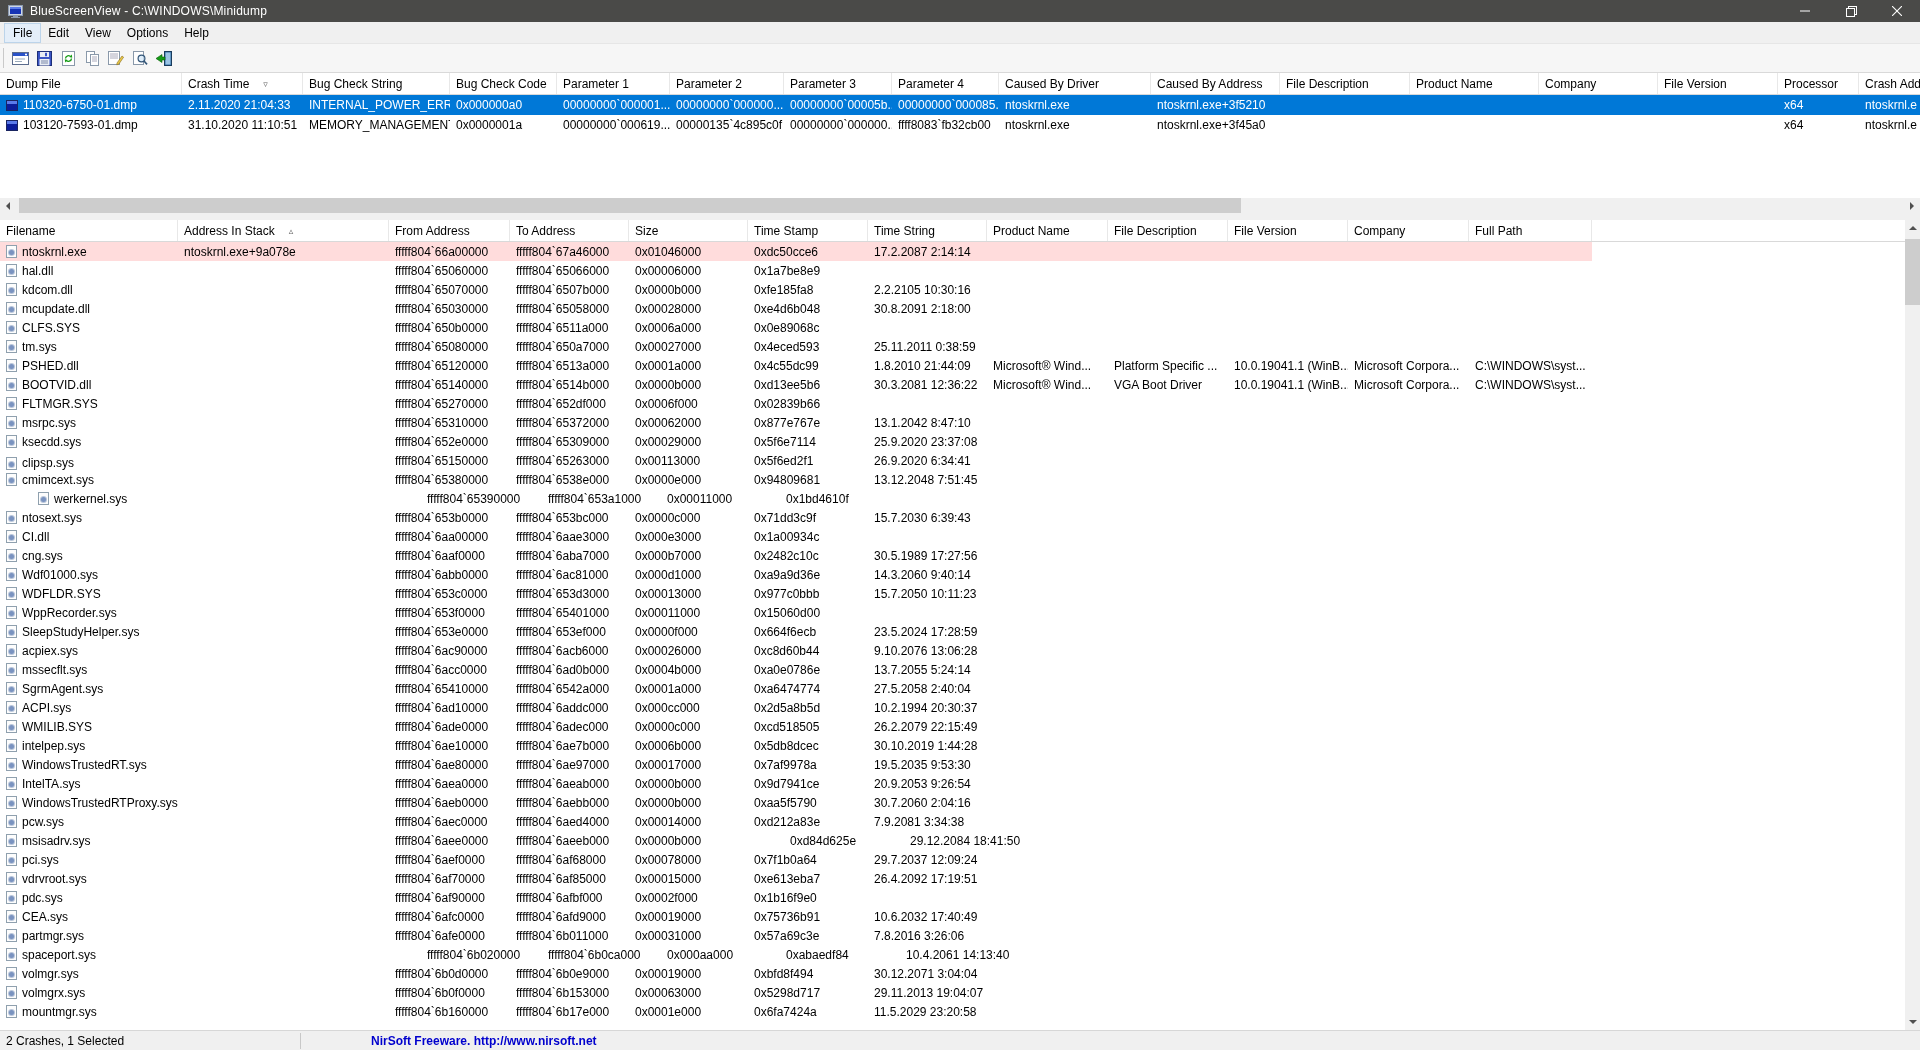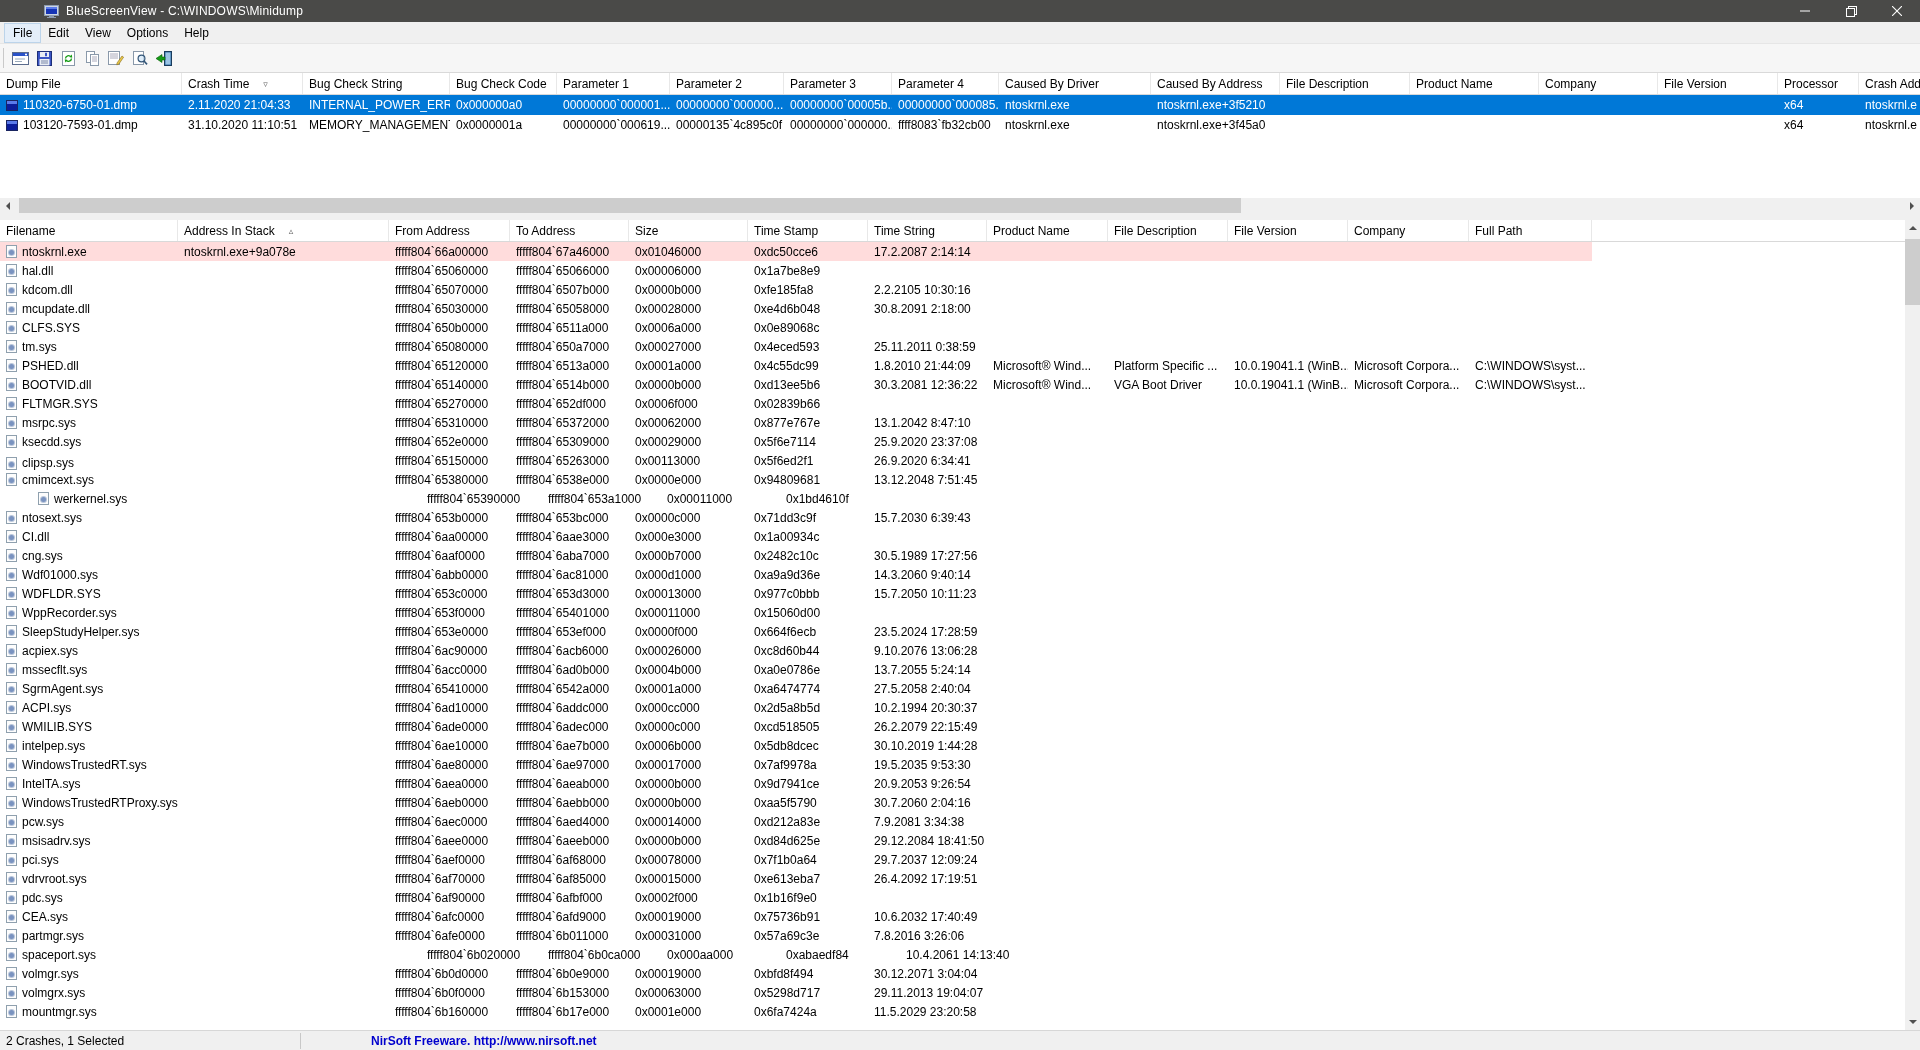--- a/index.html
+++ b/index.html
@@ -1,21 +1,21 @@
 <!DOCTYPE html>
 <html><head>
 <meta charset="utf-8">
 <style>
   * { margin:0; padding:0; box-sizing:border-box; }
   html,body { width:1920px; height:1050px; overflow:hidden; background:#fff;
     font-family:"Liberation Sans", sans-serif; font-size:12px; color:#000; }
 
   
   .titlebar { position:absolute; top:0; left:0; width:1920px; height:22px;
-    background:#4a4a48; color:#fff; display:flex; align-items:center;padding-left:36px; }
+    background:#4a4a48; color:#fff; display:flex; align-items:center; }
   .app-icon { width:15px; height:13px; margin:0 7px 0 8px; flex:none; }
   .title-text { font-size:12px; letter-spacing:.2px; }
   .win-buttons { margin-left:auto; display:flex; height:100%; }
   .win-btn { width:46px; height:100%; display:flex; align-items:center; justify-content:center; }
 
   
   .menubar { position:absolute; top:22px; left:0; width:1920px; height:21px;
     background:#f0f0f0; display:flex; align-items:center; padding-left:5px; }
   .menu-item { padding:2px 8px; }
   .menu-item:first-child { background:#e4eef9; outline:1px solid #bcd4ea; }
@@ -1608,21 +1608,21 @@
         </div>
         <div class="cell" style="width: 121px;">
           <span>fffff804`6aee0000</span>
         </div>
         <div class="cell" style="width: 119px;">
           <span>fffff804`6aeeb000</span>
         </div>
         <div class="cell" style="width: 119px;">
           <span>0x0000b000</span>
         </div>
-        <div class="cell" style="width: 120px;">
+        <div class="cell" style="width: 120px; margin-left: 36px;">
           <span>0xd84d625e</span>
         </div>
         <div class="cell" style="width: 119px;">
           <span>29.12.2084 18:41:50</span>
         </div>
         <div class="cell" style="width: 121px;">
           <span></span>
         </div>
         <div class="cell" style="width: 120px;">
           <span></span>

